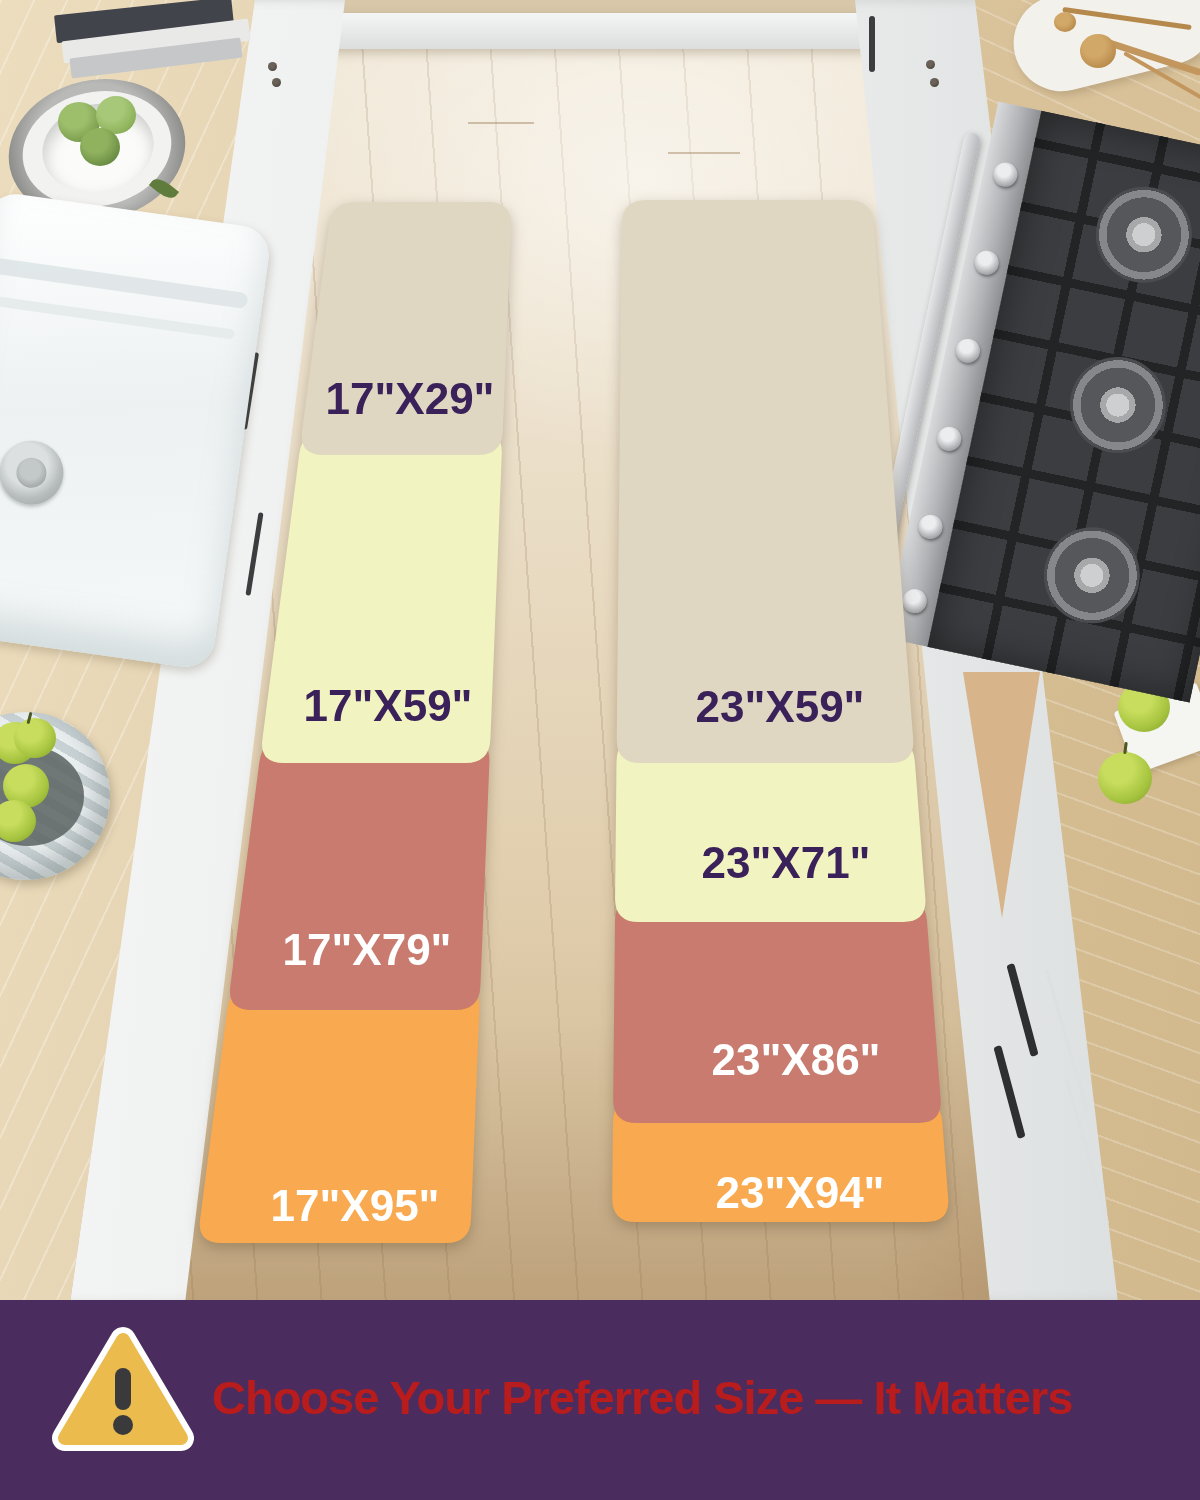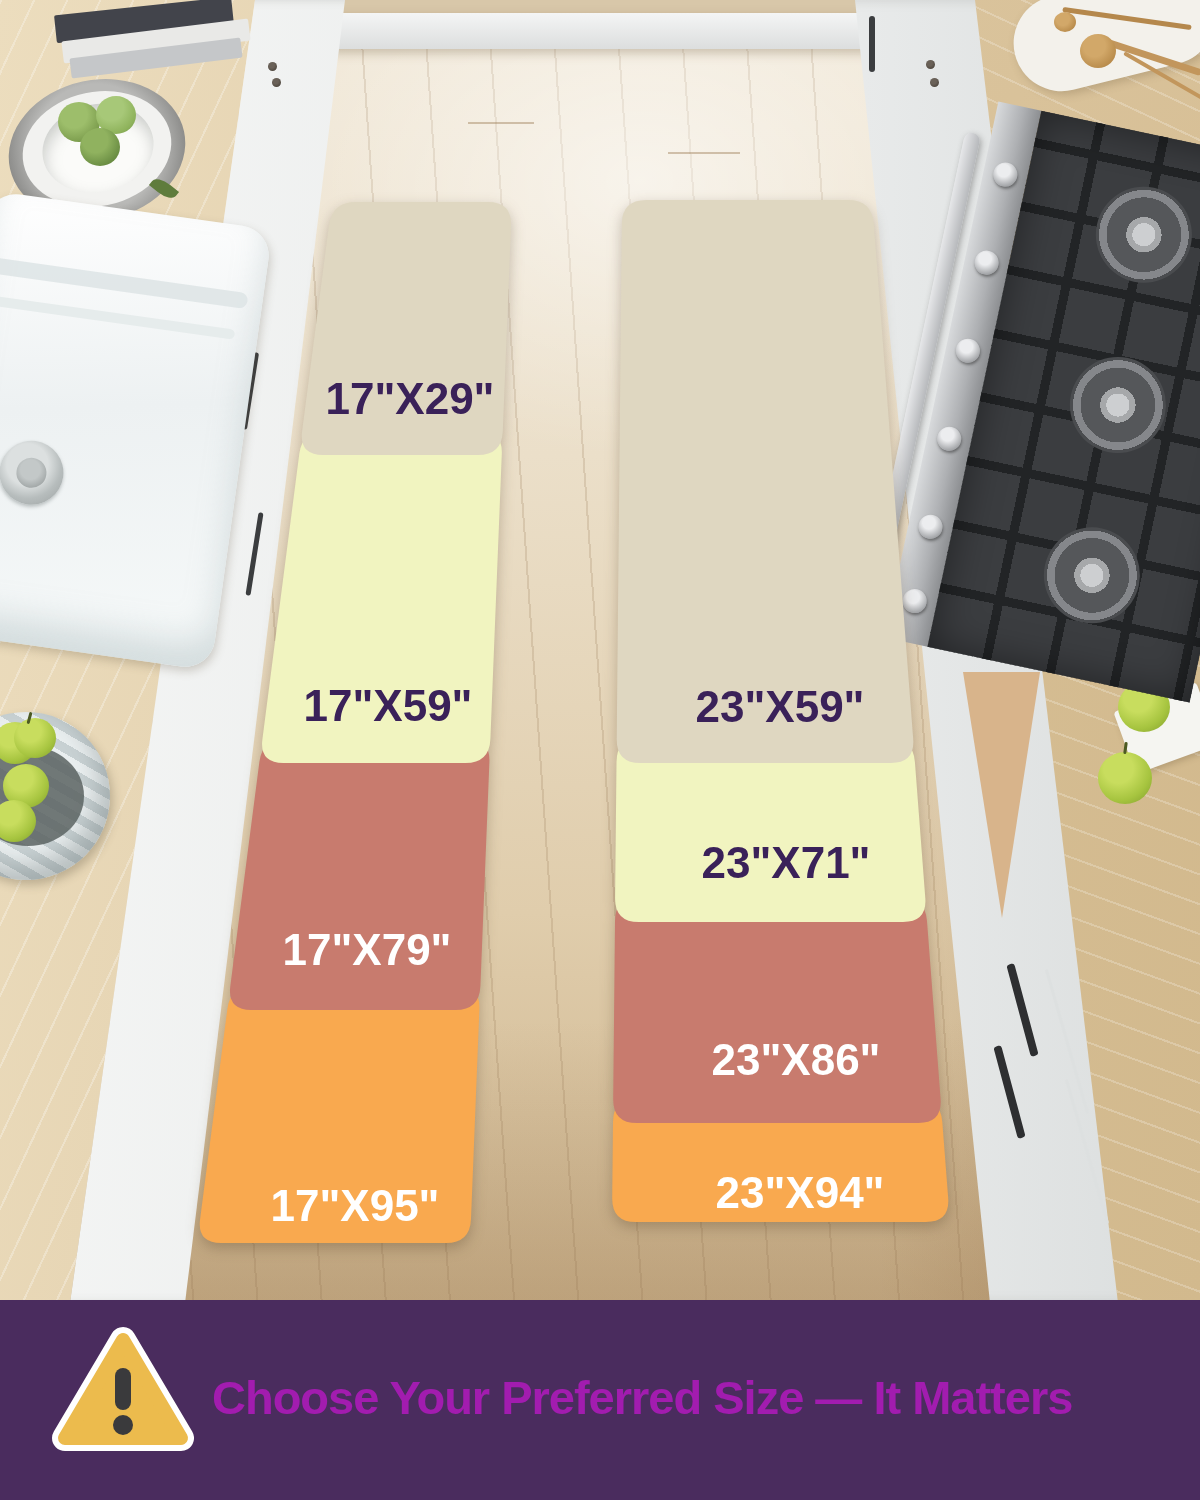--- a/index.html
+++ b/index.html
@@ -229,15 +229,15 @@
   <div class="abs size-label" style="left: 796px; top: 1060px; color: rgb(255, 255, 255);">23"X86"</div>
   <div class="abs size-label" style="left: 800px; top: 1193px; color: rgb(255, 255, 255);">23"X94"</div>
 
   <div class="abs banner" style="background: rgb(74, 44, 94);"></div>
   <svg class="abs warn-icon" viewBox="0 0 142 130">
     <path d="M71 14 L129 112 L13 112 Z" fill="none" stroke="#FFFFFF" stroke-width="26" stroke-linejoin="round"></path>
     <path d="M71 14 L129 112 L13 112 Z" stroke="#ECBB4D" stroke-width="14" stroke-linejoin="round" fill="#ECBB4D"></path>
     <rect x="63" y="42" width="16" height="42" rx="8" fill="#3A3A3C"></rect>
     <circle cx="71" cy="99" r="10" fill="#3A3A3C"></circle>
   </svg>
-  <div class="abs banner-text" style="color: #a21caf;">Choose Your Preferred Size — It Matters</div>
+  <div class="abs banner-text" style="color: #b91c1c;">Choose Your Preferred Size — It Matters</div>
 
 </div>
 
 </body></html>

